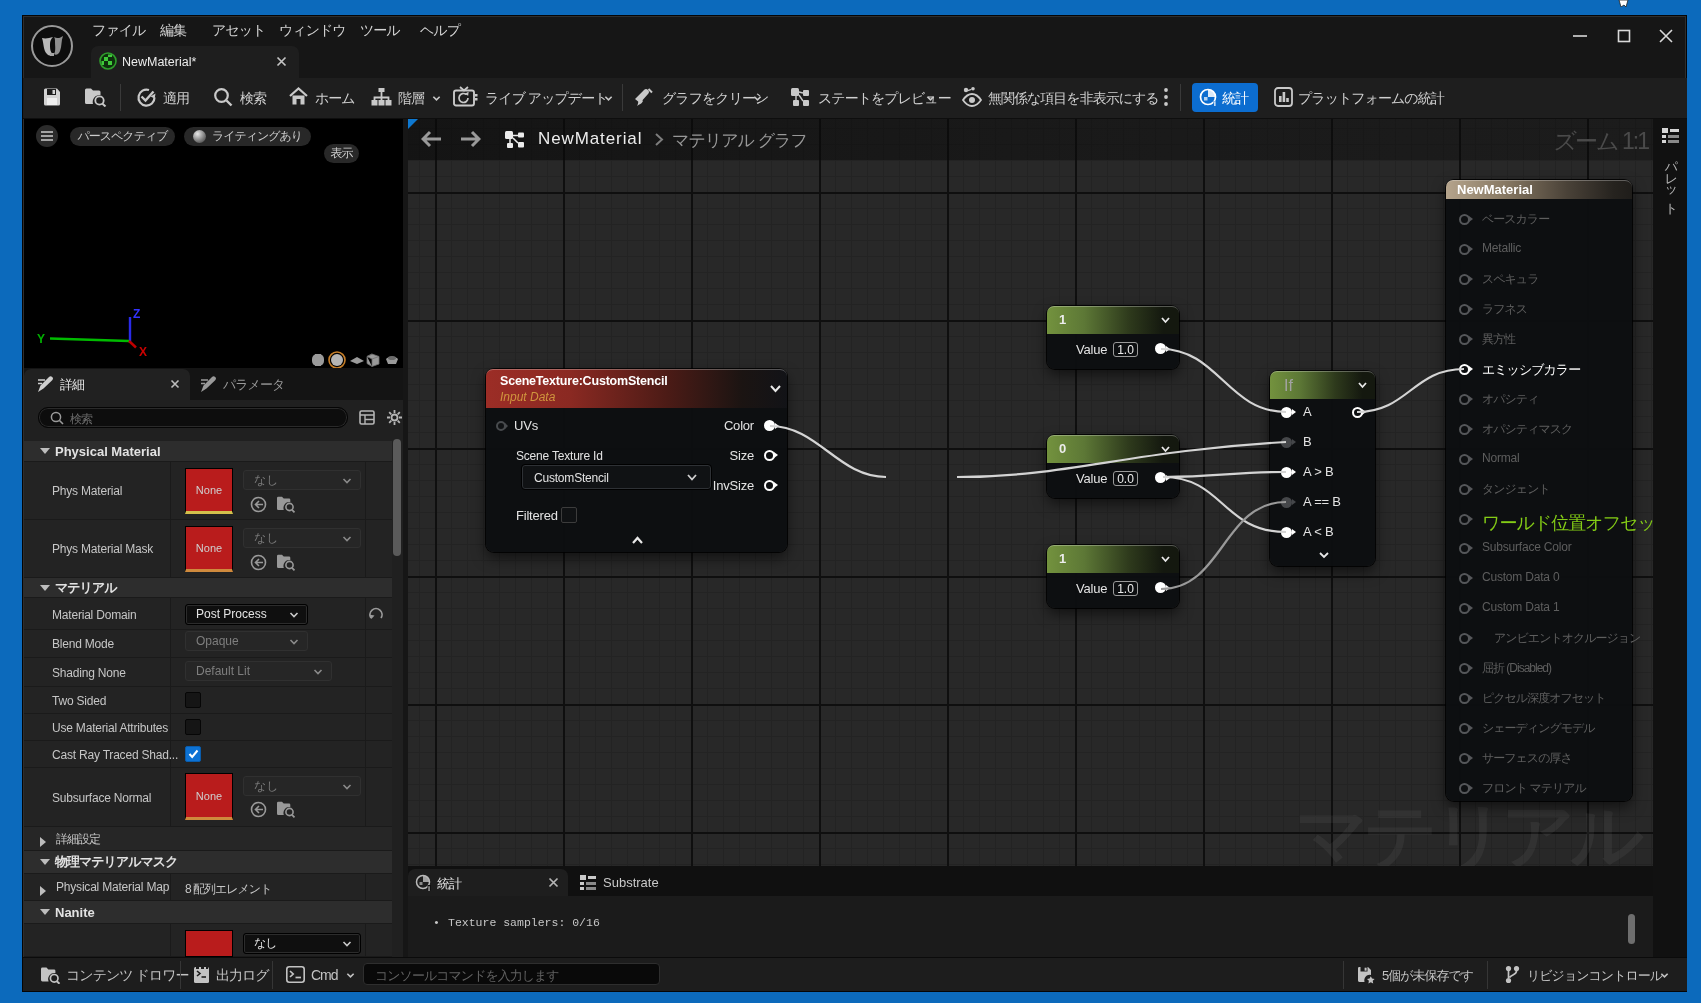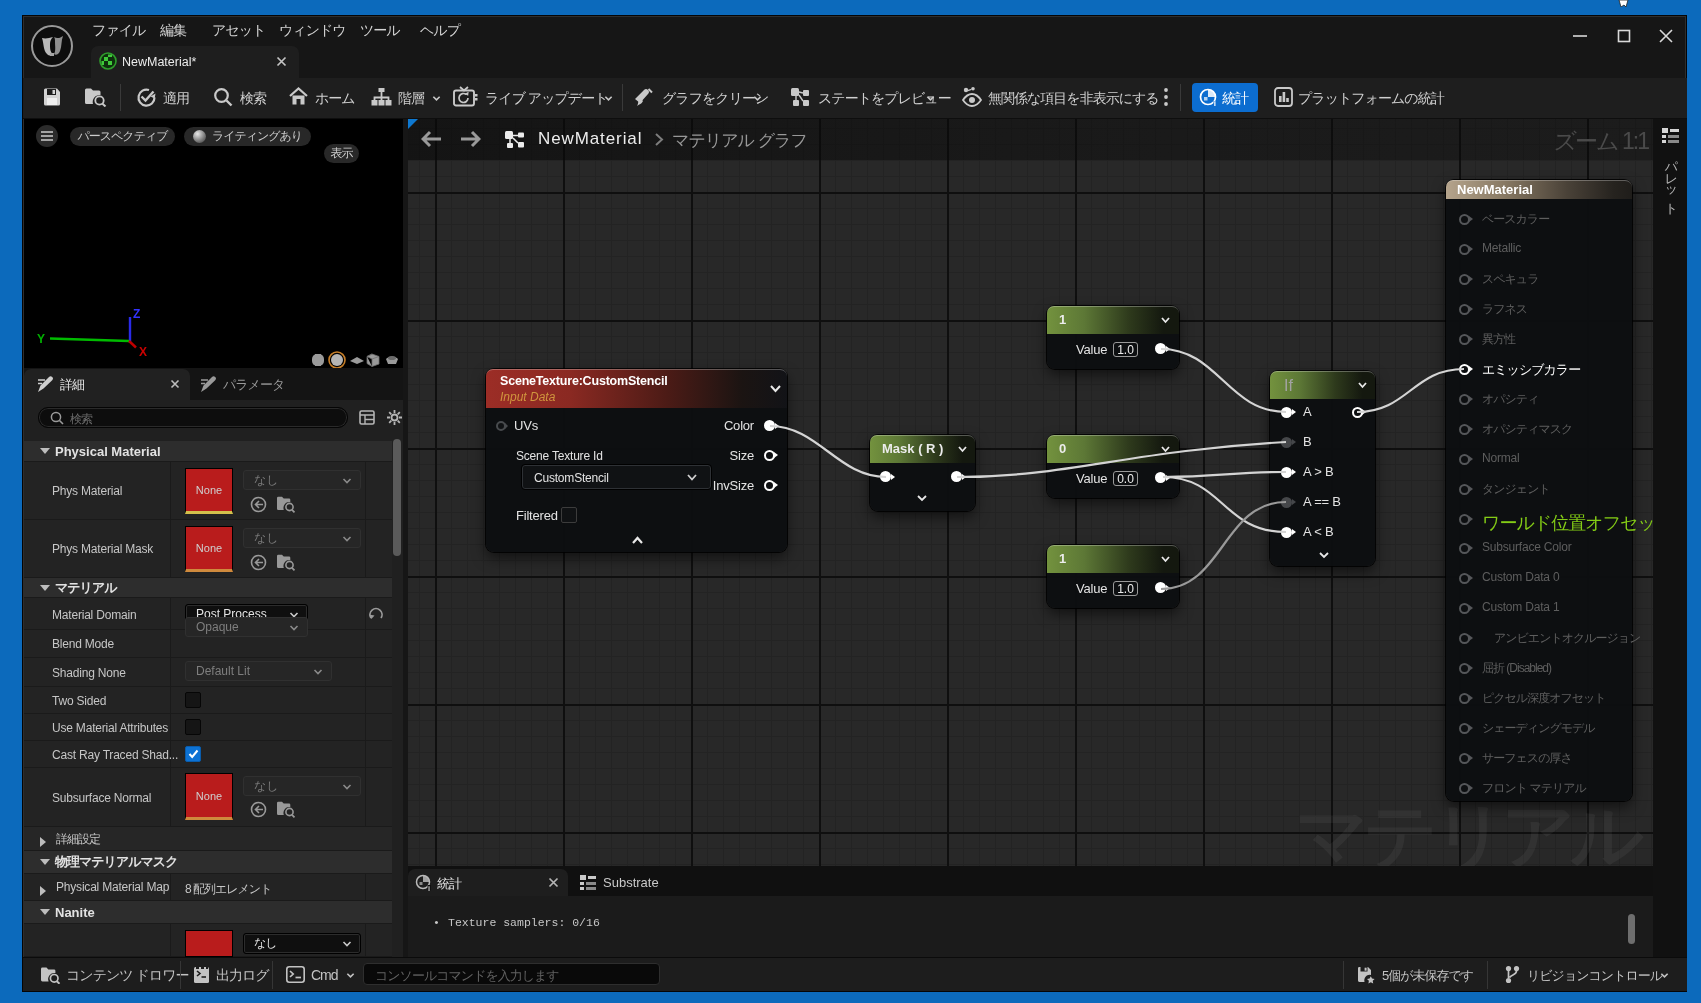--- a/index.html
+++ b/index.html
@@ -306,21 +306,21 @@
 <span class="dlabel" style="top:208px">Material Domain</span>
 <div class="dddark" style="left:161px;top:204px;width:123px">Post Process<svg class="ddchev" width="10" height="8" viewBox="0 0 10 8">
           <path d="M1.5 2 L5 5.5 L8.5 2" stroke="#c9c9c9" stroke-width="1.6" fill="none"></path>
         </svg></div>
 <svg class="abs" style="left:344px;top:207px" width="15" height="14" viewBox="0 0 15 14">
         <path d="M13 11 A6 6 0 1 0 3 11" fill="none" stroke="#9a9a9a" stroke-width="1.7"></path>
         <path d="M1 7.5 L3.4 12 L6.5 8.5 Z" fill="#9a9a9a"></path>
       </svg>
 <div class="drow" style="top:230px;height:28px"></div>
 <span class="dlabel" style="top:237px">Blend Mode</span>
-<div class="ddgrey" style="left:161px;top:217px;width:123px;color:#7e7e7e">Opaque<svg class="ddchev" width="10" height="8" viewBox="0 0 10 8">
+<div class="ddgrey" style="left:161px;top:231px;width:123px;color:#7e7e7e">Opaque<svg class="ddchev" width="10" height="8" viewBox="0 0 10 8">
           <path d="M1.5 2 L5 5.5 L8.5 2" stroke="#8a8a8a" stroke-width="1.6" fill="none"></path>
         </svg></div>
 <div class="drow" style="top:258px;height:29px"></div>
 <span class="dlabel" style="top:266px">Shading None</span>
 <div class="ddgrey" style="left:161px;top:261px;width:147px;color:#7e7e7e">Default Lit<svg class="ddchev" width="10" height="8" viewBox="0 0 10 8">
           <path d="M1.5 2 L5 5.5 L8.5 2" stroke="#8a8a8a" stroke-width="1.6" fill="none"></path>
         </svg></div>
 <div class="drow" style="top:287px;height:27px"></div>
 <span class="dlabel" style="top:294px">Two Sided</span>
 <div class="cbox" style="top:292px"></div>
@@ -428,32 +428,20 @@
         </svg>
 <span class="nlab" style="right:33px;top:109px">InvSize</span>
         <span class="pinr" style="left:278px;top:111px"></span>
 <span class="nlab" style="left:30px;top:139px">Filtered</span>
 <div class="abs" style="left:75px;top:138px;width:16px;height:16px;background:#101214;border:1px solid #3c3c3c;border-radius:2px"></div>
 <svg class="abs" style="left:145px;top:167px" width="13" height="9" viewBox="0 0 13 9">
           <path d="M2 7 L6.5 2 L11 7" stroke="#e8e8e8" stroke-width="2.2" fill="none"></path>
         </svg>
 </div>
 
-<div class="node" style="left:462px;top:316px;width:105px;height:76px">
-<div class="nhead nhg" style="height:28px"></div>
-<span class="abs" style="left:12px;top:6px;font-size:13px;font-weight:bold;color:#ececec">Mask ( R )</span>
-<svg class="abs" style="left:87px;top:10px" width="11" height="9" viewBox="0 0 11 9">
-          <path d="M2 2 L5.5 6 L9 2" stroke="#e8e8e8" stroke-width="1.8" fill="none"></path>
-        </svg>
-<span class="pinw" style="left:10px;top:36px"></span>
-<span class="pinw" style="left:81px;top:36px"></span>
-<svg class="abs" style="left:46px;top:59px" width="12" height="8" viewBox="0 0 12 8">
-          <path d="M2 2 L6 6 L10 2" stroke="#e8e8e8" stroke-width="1.8" fill="none"></path>
-        </svg>
-</div>
 
 <div class="node" style="left:639px;top:187px;width:132px;height:63px">
 <div class="nhead nhg" style="height:28px"></div>
 <span class="abs" style="left:12px;top:6px;font-size:13px;font-weight:bold;color:#ececec">1</span>
 <svg class="abs" style="left:113px;top:10px" width="11" height="9" viewBox="0 0 11 9">
           <path d="M2 2 L5.5 6 L9 2" stroke="#e8e8e8" stroke-width="1.8" fill="none"></path>
         </svg>
 <span class="nlab" style="left:29px;top:36px">Value</span>
 <div class="vbox" style="left:66px;top:36px;width:25px;height:15px;line-height:14px">1.0</div>
 <span class="pinw" style="left:108px;top:37px"></span>

